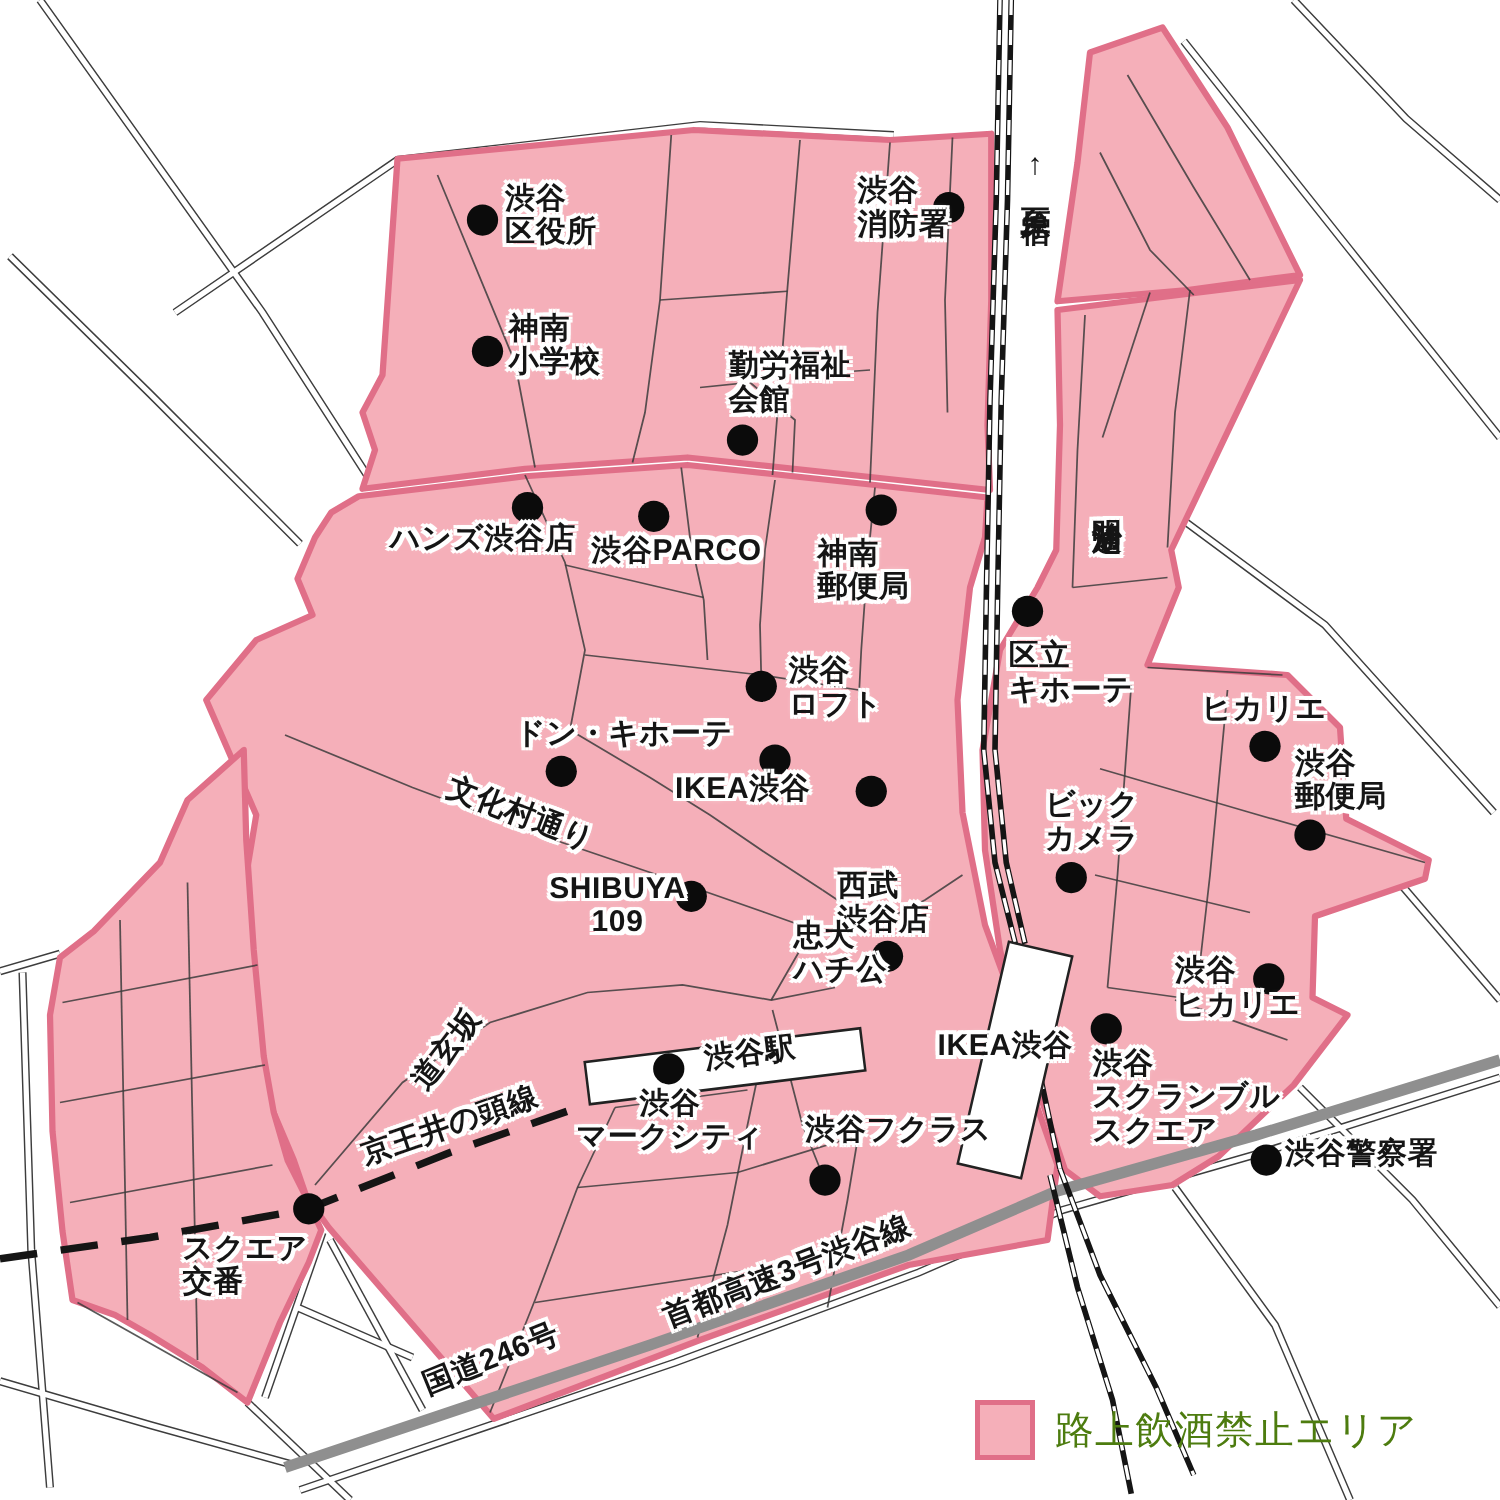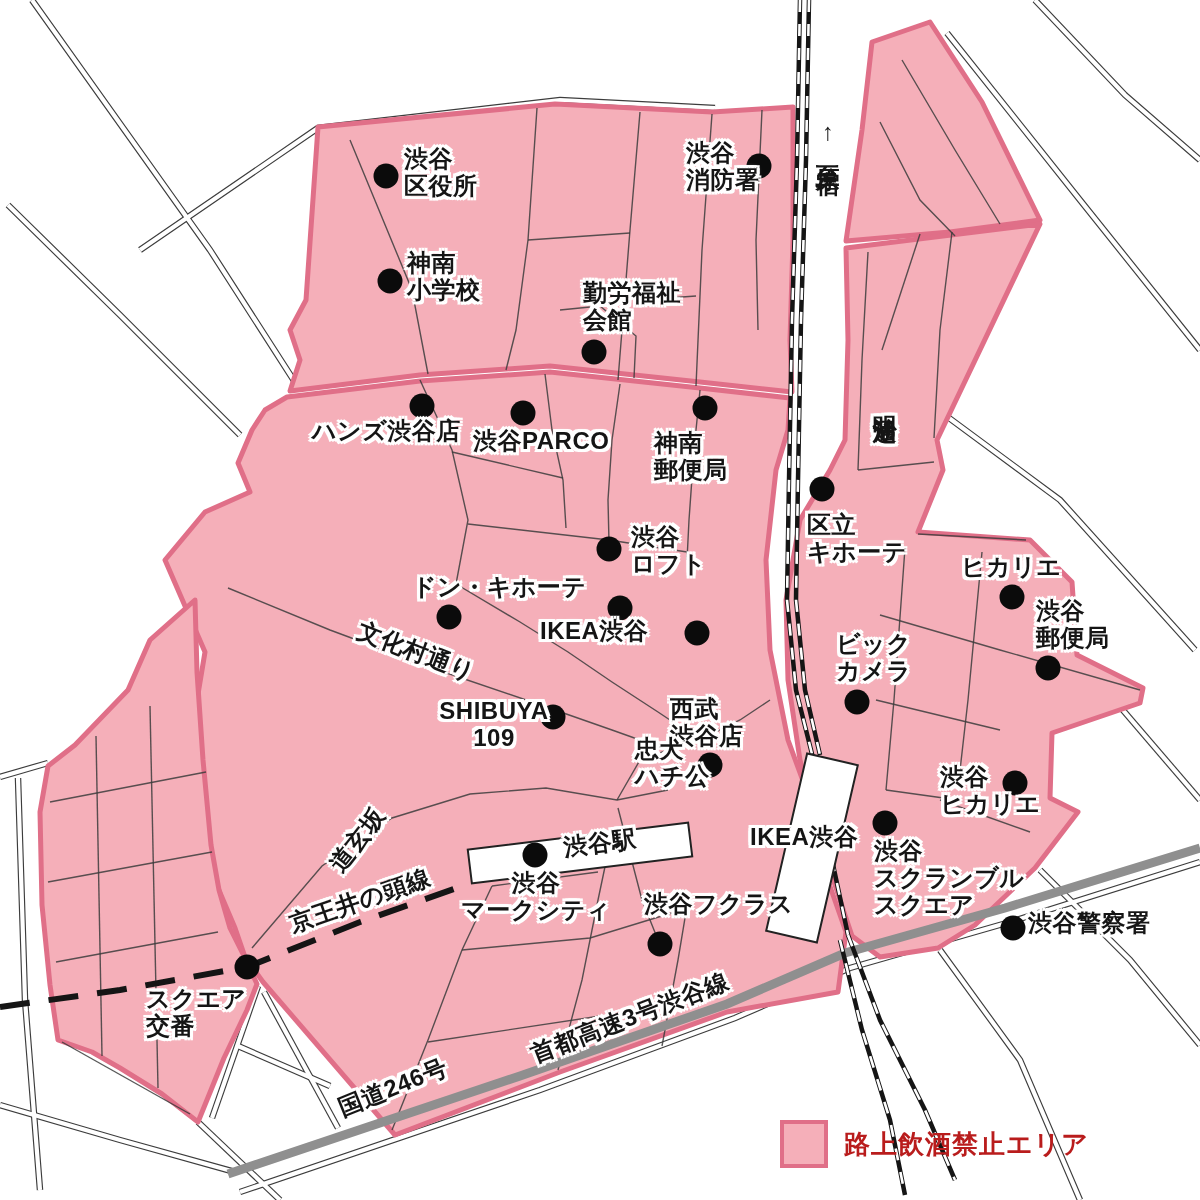--- a/index.html
+++ b/index.html
@@ -13,21 +13,21 @@
   .overlay{position:absolute;left:0;top:0;width:1200px;height:1200px;pointer-events:none;}
   .poi-label,.street-label{
     position:absolute;font-weight:600;font-size:24px;line-height:1.12;color:#151515;
     white-space:pre-line;letter-spacing:0.5px;
     text-shadow:-3px -3px 0 #fff,3px -3px 0 #fff,-3px 3px 0 #fff,3px 3px 0 #fff,
                 -3px 0 0 #fff,3px 0 0 #fff,0 -3px 0 #fff,0 3px 0 #fff,0 0 5px #fff;}
   .vertical{writing-mode:vertical-rl;text-orientation:upright;letter-spacing:2px;}
   .center{text-align:center;}
   #legend{position:absolute;display:flex;align-items:center;gap:16px;}
   #legend-swatch{width:40px;height:40px;border:4px solid var(--zone-border);background:var(--zone-fill);}
-  #legend-label{font-weight:700;font-size:26px;color:#b91c1c;letter-spacing:1px;}
+  #legend-label{font-weight:400;font-size:31px;color:#4d7c0f;letter-spacing:1px;}
 </style>
 </head>
 <body>
 
 <div id="stage" style="--zone-fill: #F5AFB9; --zone-border: #E06F88; --road-line: #3C3C3C; --expressway: #8F8F8F;">
 
   <svg id="map-svg" width="1200" height="1200" viewBox="0 0 1200 1200">
 
     <g>
       <g class="outer">

